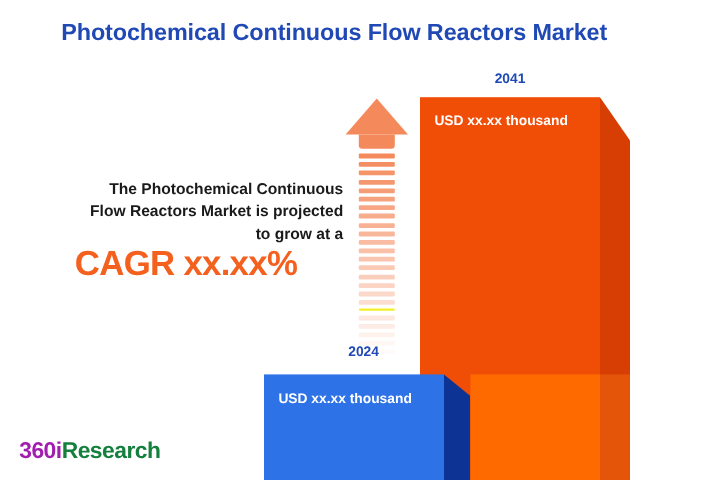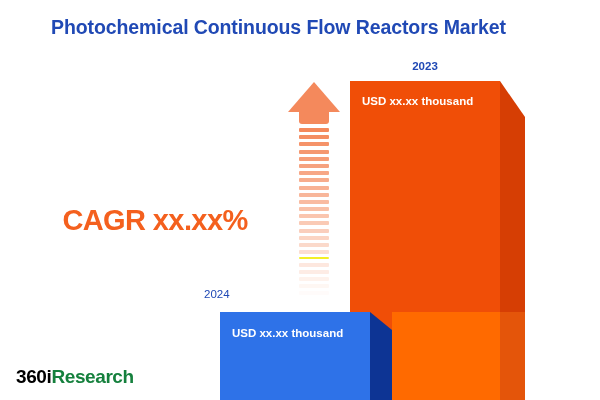--- a/index.html
+++ b/index.html
@@ -156,25 +156,26 @@
     left: 232px;
     top: 327px;
     width: 160px;
     font-size: 11.5px;
     font-weight: bold;
     color: #ffffff;
     white-space: nowrap;
   }
   .year-2024 {
     position: absolute;
-    left: 204px;
+    left: 228px;
     top: 288px;
     width: 150px;
-    font-size: 11.5px;
-    font-weight: normal;
+    text-align: center;
+    font-size: 11.5px;
+    font-weight: bold;
     color: #2049b5;
   }
 
   
   .statement {
     position: absolute;
     left: 24px;
     top: 149px;
     width: 262px;
     text-align: right;
@@ -199,21 +200,21 @@
   
   .logo {
     position: absolute;
     left: 16px;
     top: 366px;
     font-size: 19px;
     font-weight: bold;
     letter-spacing: -0.4px;
     white-space: nowrap;
   }
-  .logo .logo-360i { color: #000000; text-align: center; }
+  .logo .logo-360i { color: #a21caf; text-align: center; }
   .logo .logo-research { color: #15803d; }
 </style>
 </head>
 <body>
 
 <div class="canvas">
 
   <div class="title">Photochemical Continuous Flow Reactors Market</div>
 
   <div class="arrow-wrap">
@@ -240,31 +241,36 @@
         <div class="stripe" style="opacity: 0.283;"></div>
         <div class="stripe" style="opacity: 0.85; background: rgb(242, 236, 0); height: 2px;"></div>
         <div class="stripe" style="opacity: 0.199;"></div>
         <div class="stripe" style="opacity: 0.157;"></div>
         <div class="stripe" style="opacity: 0.114;"></div>
         <div class="stripe" style="opacity: 0.072;"></div>
         <div class="stripe" style="opacity: 0.03;"></div>
       </div>
   </div>
 
-  <div class="year-2032">2023</div>
+  <div class="year-2032">2041</div>
   <div class="bar-orange-front"></div>
   <div class="bar-orange-lower"></div>
   <div class="bar-orange-side"></div>
   <div class="bar-orange-side-lower"></div>
   <div class="bar-orange-label">USD xx.xx thousand</div>
 
   <div class="year-2024">2024</div>
   <div class="bar-blue-front"></div>
   <div class="bar-blue-side"></div>
   <div class="bar-blue-label">USD xx.xx thousand</div>
 
+  <div class="statement">
+    <div>The Photochemical Continuous</div>
+    <div>Flow Reactors Market is projected</div>
+    <div>to grow at a</div>
+  </div>
   <div class="cagr">CAGR xx.xx%</div>
 
   <div class="logo">
     <span class="logo-360i">360i</span><span class="logo-research">Research</span>
   </div>
 
 </div>
 
 </body></html>

